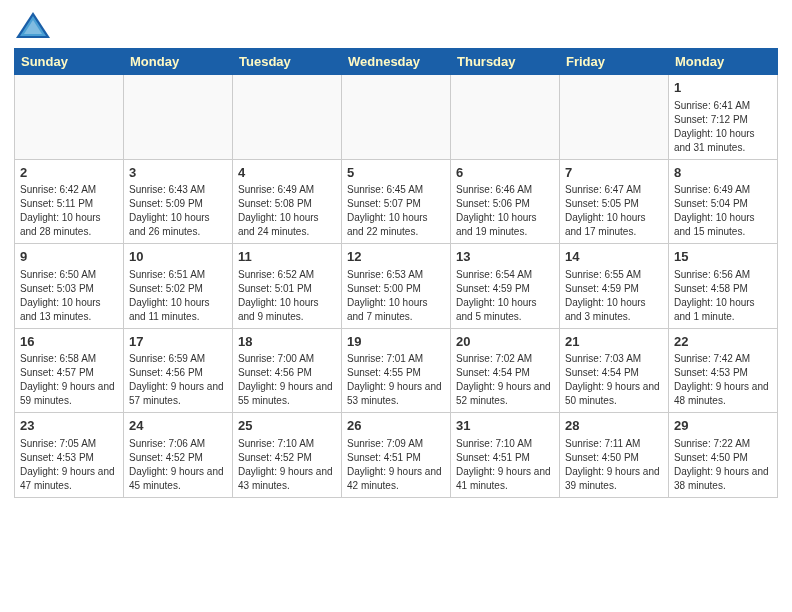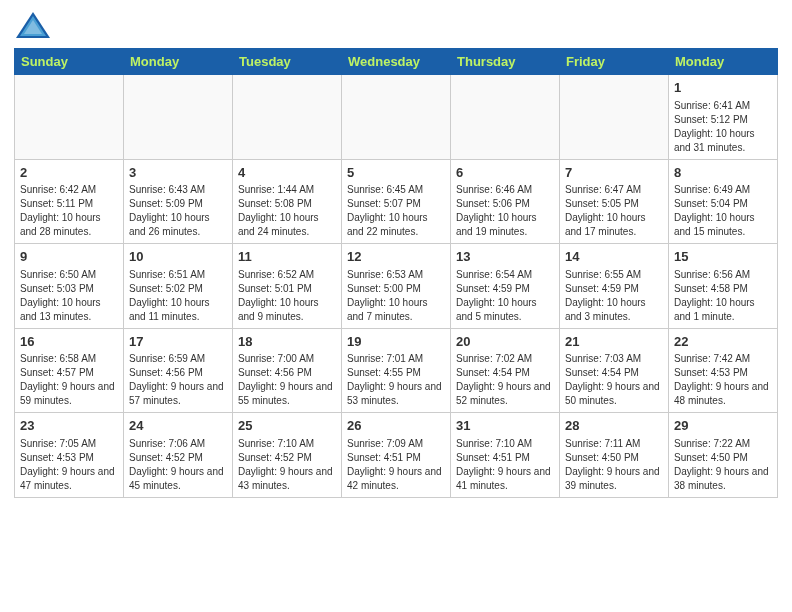--- a/index.html
+++ b/index.html
@@ -49,21 +49,21 @@
       font-size: 16px;
       color: #555;
     }
     .calendar {
       width: 100%;
       border-collapse: collapse;
       border: 1px solid #ccc;
     }
     .calendar th {
       background: #1a5fa8;
-      color: #bef264;
+      color: #fef9c3;
       font-size: 13px;
       font-weight: bold;
       padding: 5px 6px;
       text-align: left;
       border: 1px solid #1a5fa8;
     }
     .calendar td {
       border: 1px solid #ccc;
       vertical-align: top;
       padding: 4px 5px;
@@ -126,21 +126,21 @@
     <tr>
           <td class="empty"></td>
           <td class="empty"></td>
           <td class="empty"></td>
           <td class="empty"></td>
           <td class="empty"></td>
           <td class="empty"></td>
           <td>
             <span class="day-number">1</span>
             <div class="day-info">Sunrise: 6:41 AM
-Sunset: 5:12 PM
+Sunset: 7:12 PM
 Daylight: 10 hours
 and 31 minutes.</div>
           </td>
         </tr>
         <tr>
           <td>
             <span class="day-number">2</span>
             <div class="day-info">Sunrise: 6:42 AM
 Sunset: 5:11 PM
 Daylight: 10 hours
@@ -148,21 +148,21 @@
           </td>
           <td>
             <span class="day-number">3</span>
             <div class="day-info">Sunrise: 6:43 AM
 Sunset: 5:09 PM
 Daylight: 10 hours
 and 26 minutes.</div>
           </td>
           <td>
             <span class="day-number">4</span>
-            <div class="day-info">Sunrise: 1:44 AM
+            <div class="day-info">Sunrise: 6:49 AM
 Sunset: 5:08 PM
 Daylight: 10 hours
 and 24 minutes.</div>
           </td>
           <td>
             <span class="day-number">5</span>
             <div class="day-info">Sunrise: 6:45 AM
 Sunset: 5:07 PM
 Daylight: 10 hours
 and 22 minutes.</div>

